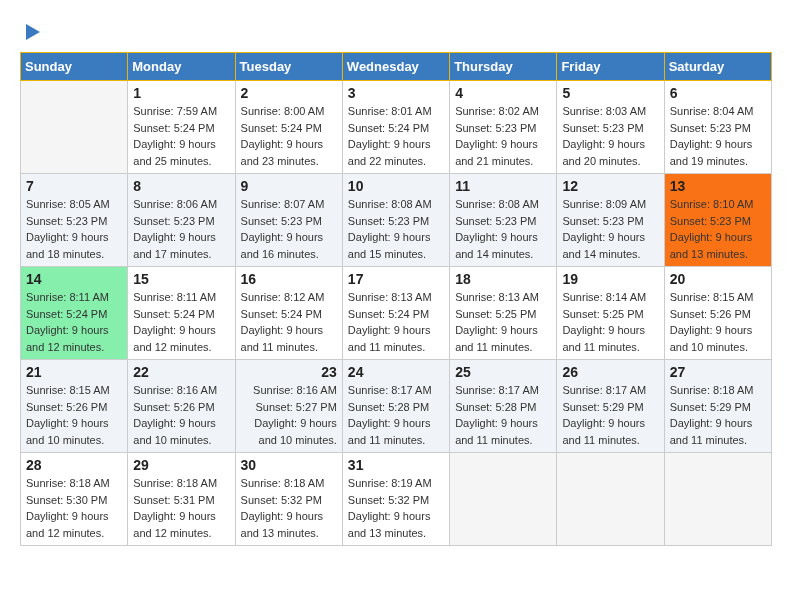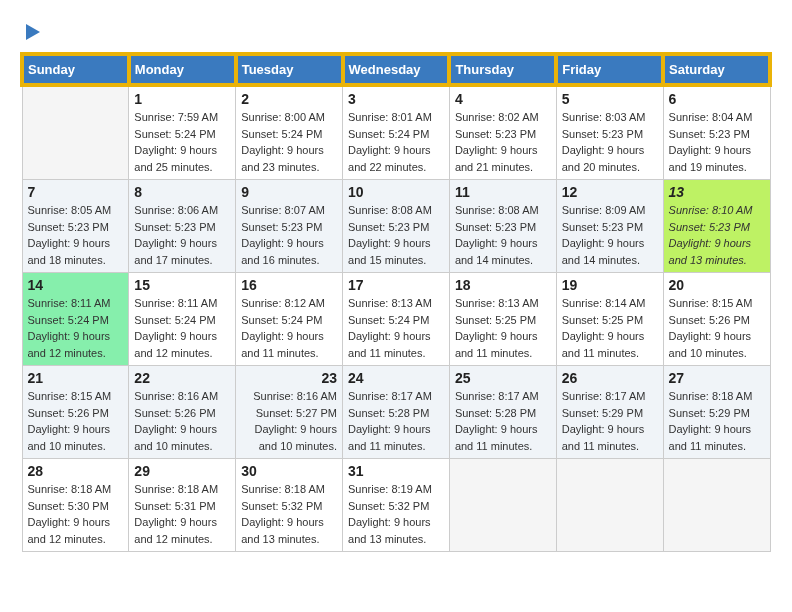--- a/index.html
+++ b/index.html
@@ -37,21 +37,21 @@
       border-collapse: collapse;
       table-layout: fixed;
     }
     th {
       background-color: #3a7abf;
       color: #fff;
       font-size: 13px;
       font-weight: bold;
       padding: 6px 4px;
       text-align: left;
-      border: 4px solid #eab308;
+      border: 1px solid #eab308;
     }
     td {
       border: 1px solid #ccc;
       vertical-align: top;
       padding: 4px 5px;
       height: 90px;
       font-size: 11px;
       color: #333;
       background: #fff;
     }
@@ -157,21 +157,21 @@
           <div class="day-info">Sunrise: 8:08 AM<br>Sunset: 5:23 PM<br>Daylight: 9 hours and 15 minutes.</div>
         </td>
         <td style="background: rgb(240, 244, 248);">
           <span class="day-number">11</span>
           <div class="day-info">Sunrise: 8:08 AM<br>Sunset: 5:23 PM<br>Daylight: 9 hours and 14 minutes.</div>
         </td>
         <td style="background: rgb(240, 244, 248); margin-left: 24px;">
           <span class="day-number">12</span>
           <div class="day-info">Sunrise: 8:09 AM<br>Sunset: 5:23 PM<br>Daylight: 9 hours and 14 minutes.</div>
         </td>
-        <td style="background: #bef264; font-style: italic;">
+        <td style="background: #f97316;">
           <span class="day-number">13</span>
           <div class="day-info">Sunrise: 8:10 AM<br>Sunset: 5:23 PM<br>Daylight: 9 hours and 13 minutes.</div>
         </td>
       </tr>
       <tr>
         <td style="background: #86efac;">
           <span class="day-number">14</span>
           <div class="day-info">Sunrise: 8:11 AM<br>Sunset: 5:24 PM<br>Daylight: 9 hours and 12 minutes.</div>
         </td>
         <td style="background: rgb(255, 255, 255);">

